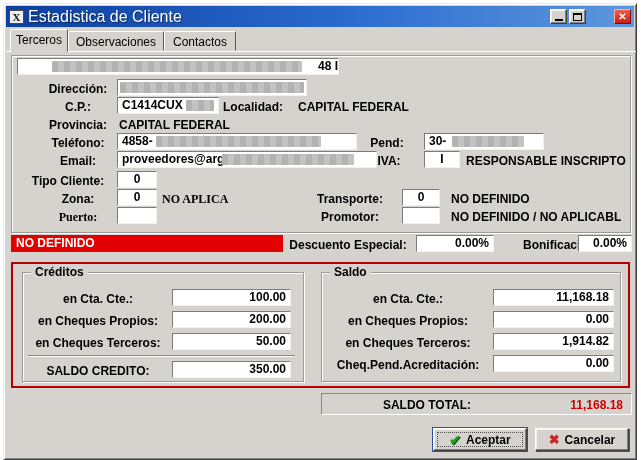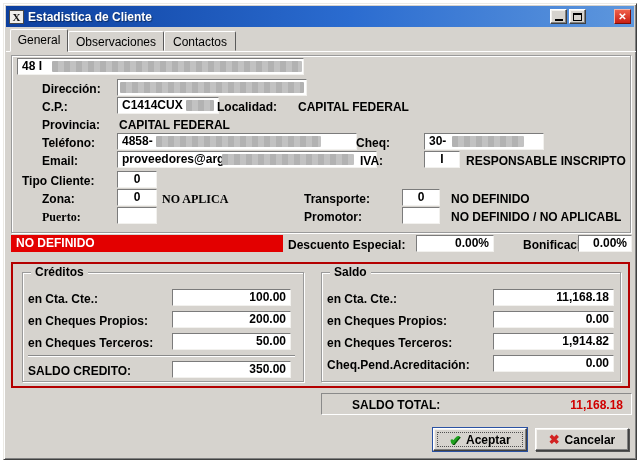--- a/index.html
+++ b/index.html
@@ -20,21 +20,21 @@
   .titlebar {
     position:absolute; left:2px; top:2px; width:628px; height:21px;
     background:linear-gradient(90deg,#0c3f9e 0%, #2b6cd0 55%, #5e97dd 100%);
     display:flex; align-items:center; padding:0 3px;
   }
   .appicon {
     width:15px; height:14px; background:#f0efec; border:1px solid #4a4a4a;
     color:#111; font-family:"Liberation Serif", serif; font-size:11px; font-weight:700;
     display:flex; align-items:center; justify-content:center; margin-right:4px;
   }
-  .wtitle { color:#fff; font-size:12px; font-weight:700; text-shadow:1px 1px 1px rgba(0,0,0,.45); flex:1; white-space:nowrap; overflow:hidden;}
+  .wtitle { color:#fff; font-size:16px; font-weight:400; text-shadow:1px 1px 1px rgba(0,0,0,.45); flex:1; white-space:nowrap; overflow:hidden;}
   .tb-btn {
     width:17px; height:15px; background:#d6d3ce;
     border:1px solid; border-color:#fff #404040 #404040 #fff;
     box-shadow: inset -1px -1px 0 #808080, inset 1px 1px 0 #f2f0ec;
     display:flex; align-items:center; justify-content:center; margin-left:2px;
     cursor:default;
   }
   .tb-btn.close {
     margin-left:28px;
     background:linear-gradient(180deg,#f0604a,#c81e14);
@@ -58,21 +58,21 @@
     position:absolute; border:1px solid #9a9a9a;
     box-shadow: 1px 1px 0 #ffffff, inset 1px 1px 0 #ffffff;
   }
   .groupbox {
     position:absolute; border:1px solid #9a9a9a;
     box-shadow: 1px 1px 0 #ffffff, inset 1px 1px 0 #ffffff;
     padding-left: 17px;
   }
   .legend { position:absolute; top:-8px; left:8px; background:#d6d3ce; padding:0 4px; font-weight:700; }
   
-  .lbl { position:absolute; text-align:left; white-space:nowrap; }
+  .lbl { position:absolute; text-align:center; white-space:nowrap; }
   .txt { position:absolute; white-space:nowrap; }
   .field {
     position:absolute; height:17px; background:#fff;
     border:1px solid; border-color:#7b7b7b #f2f1ee #f2f1ee #7b7b7b;
     line-height:15px; padding-left:4px; white-space:nowrap; overflow:hidden;
   }
   .field.num { text-align:right; padding-right:4px; padding-left:0; }
   .field.center { text-align:center; padding:0; }
   .redact {
     position:absolute; top:2px; bottom:2px; border-radius:1px;
@@ -116,28 +116,28 @@
         <span class="min-glyph"></span>
       </span>
     <span class="tb-btn">
         <span class="max-glyph"></span>
       </span>
     <span class="tb-btn close">
         <span class="close-glyph">✕</span>
       </span>
   </div>
 
-  <div class="tab active" style="left:6px; top:25px; width:58px; height:23px;">General</div>
+  <div class="tab active" style="left:6px; top:25px; width:58px; height:23px;">Terceros</div>
   <div class="tab" style="left:64px; top:27px; width:96px; height:20px;">Observaciones</div>
   <div class="tab" style="left:160px; top:27px; width:72px; height:20px;">Contactos</div>
   <div class="pane-line"></div>
 
   <div class="frame" style="left:7px; top:51px; width:620px; height:178px;"></div>
 
-  <div class="field" style="left:13px; top:54px; width:287px;">
+  <div class="field" style="left:13px; top:54px; width:322px;text-align:right;">
     <span>48 I</span>
     <span class="redact" style="left:34px; width:250px;"></span>
   </div>
 
   <span class="lbl" style="left:38px; top:78px; width:72px;">Dirección:</span>
   <div class="field" style="left:113px; top:75px; width:190px;">
     <span class="redact" style="left:2px; right:2px;"></span>
   </div>
 
   <span class="lbl" style="left:38px; top:96px; width:72px;">C.P.:</span>
@@ -149,21 +149,21 @@
   <span class="txt" style="left:294px; top:96px;">CAPITAL FEDERAL</span>
 
   <span class="lbl" style="left:38px; top:114px; width:72px;">Provincia:</span>
   <span class="txt" style="left:115px; top:114px;">CAPITAL FEDERAL</span>
 
   <span class="lbl" style="left:38px; top:132px; width:72px;">Teléfono:</span>
   <div class="field" style="left:113px; top:129px; width:240px;">
     <span>4858-</span>
     <span class="redact" style="left:38px; width:165px;"></span>
   </div>
-  <span class="lbl" style="left:352px; top:132px; width:62px;">Cheq:</span>
+  <span class="lbl" style="left:352px; top:132px; width:62px;">Pend:</span>
   <div class="field" style="left:420px; top:129px; width:120px;">
     <span>30-</span>
     <span class="redact" style="left:27px; width:72px;"></span>
   </div>
 
   <span class="lbl" style="left:38px; top:150px; width:72px;">Email:</span>
   <div class="field" style="left:113px; top:147px; width:260px;">
     <span>proveedores@arg</span>
     <span class="redact" style="left:104px; width:132px;"></span>
   </div>

